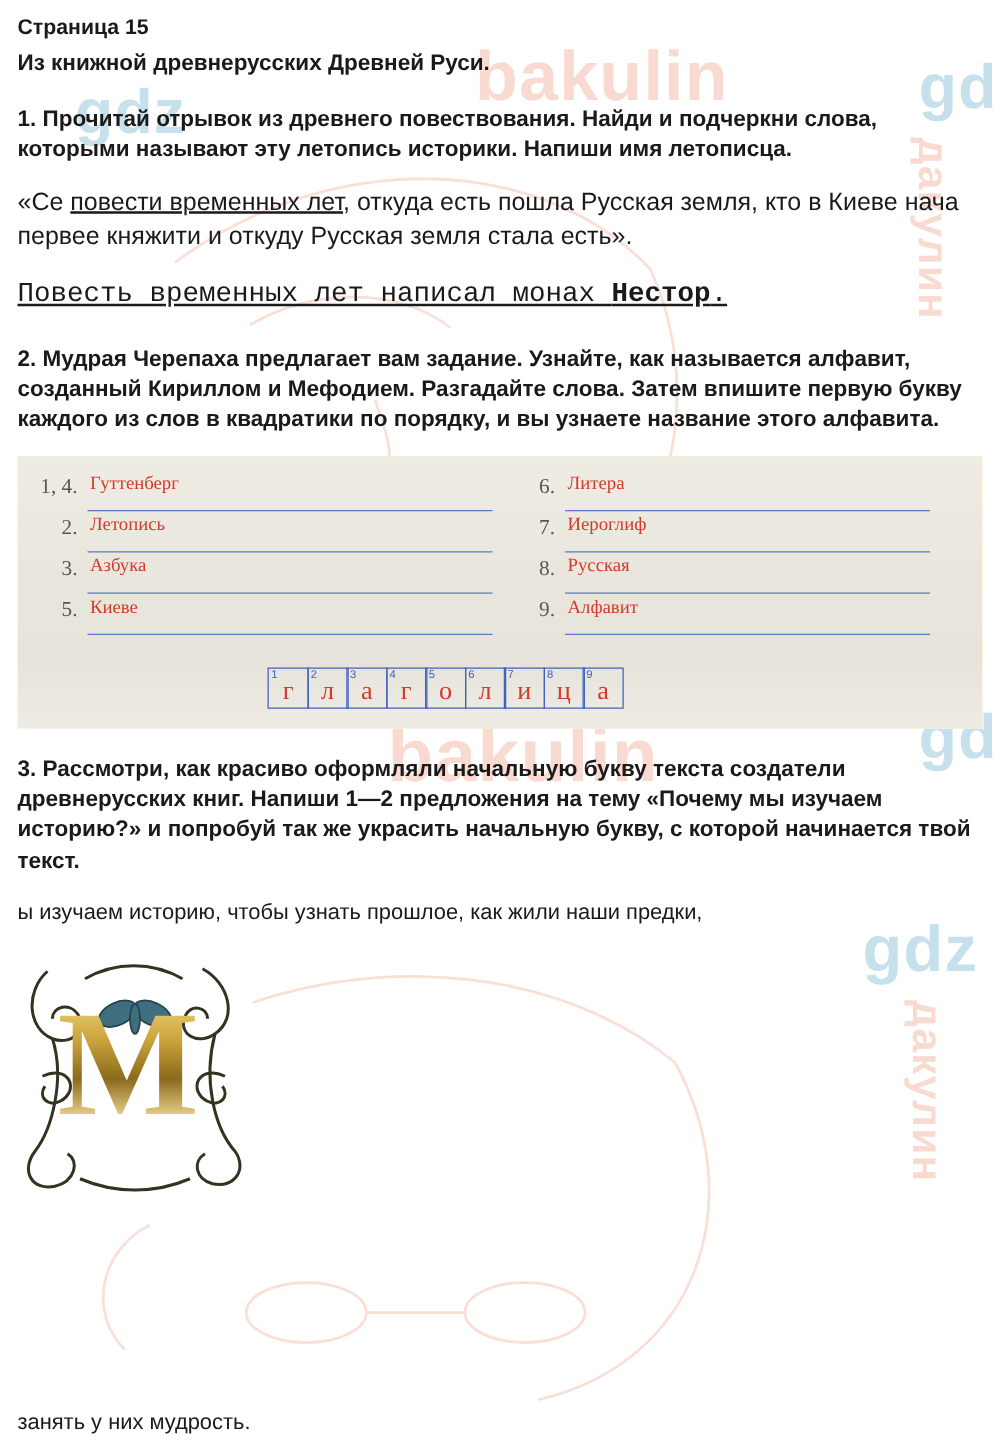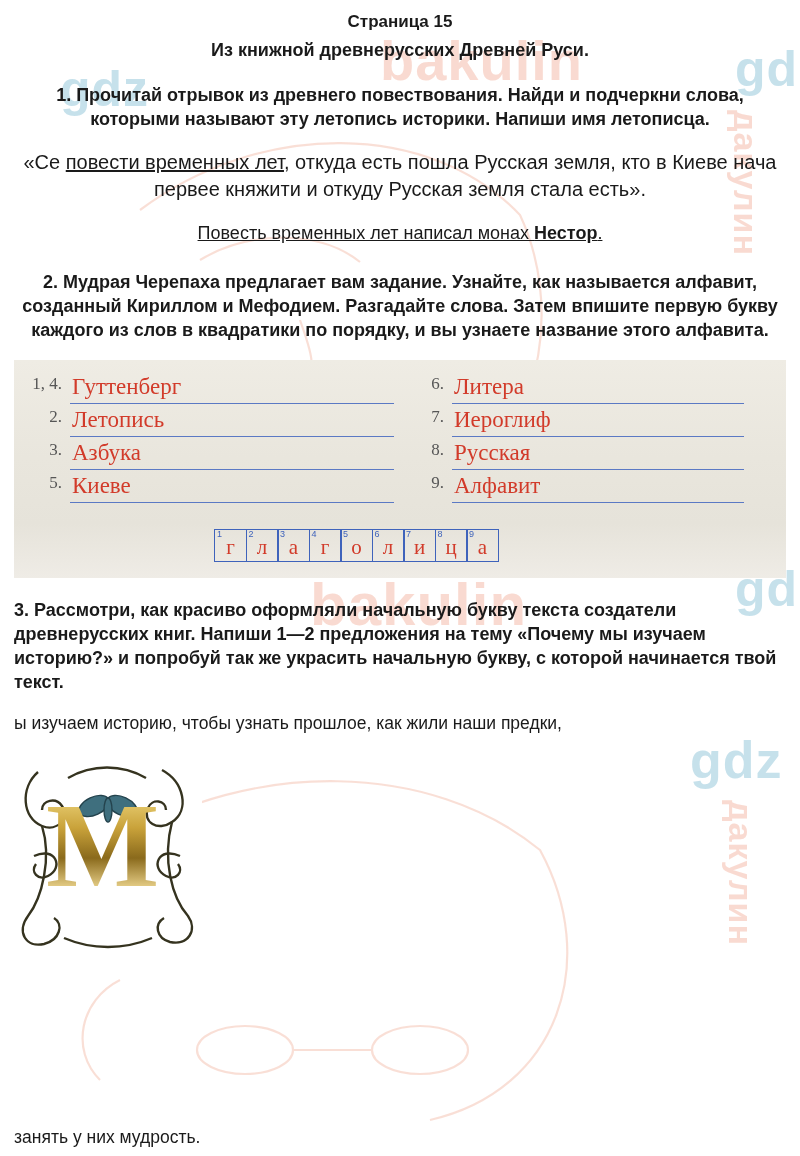--- a/index.html
+++ b/index.html
@@ -31,21 +31,20 @@
     white-space: nowrap;
     letter-spacing: 1px;
   }
   .wm-faint { color: #8fc4d8; opacity: 0.5; }
 
   
   #content {
     position: relative;
     z-index: 2;
     padding: 12px 14px 0 14px;
-    text-align: center;
   }
 
   .page-title {
     font-size: 17px;
     font-weight: bold;
     margin: 0 0 8px 0;
   }
   .lead {
     font-size: 18px;
     font-weight: bold;
@@ -57,24 +56,25 @@
     line-height: 1.34;
     margin: 0 0 18px 0;
   }
   .quote {
     font-size: 20px;
     line-height: 1.35;
     margin: 0 0 18px 0;
   }
   .u { text-decoration: underline; }
   .answer {
-    font-size: 18px;
+    font-size: 22px;
     line-height: 1.35;
     margin: 0 0 24px 0;
     text-decoration: underline;
+    font-family: Liberation Mono, monospace;
   }
   .answer b { font-weight: bold; }
 
   
   .wordblock {
     position: relative;
     width: 772px;
     height: 218px;
     margin: 2px 0 20px 0;
     background: #fef9c3;
@@ -96,21 +96,21 @@
   .wb-num {
     font-size: 17px;
     color: #565656;
     font-family: "Liberation Serif", serif;
     width: 54px;
     text-align: right;
     padding-right: 6px;
     flex: none;
   }
   .wb-word {
-    font-size: 23px;
+    font-size: 15px;
     color: #d23b2a;
     font-family: "Liberation Serif", serif;
     font-weight: normal;
     padding-left: 4px;
   }
   .wb-line {
     position: absolute;
     left: 56px;
     right: 0;
     bottom: 3px;

